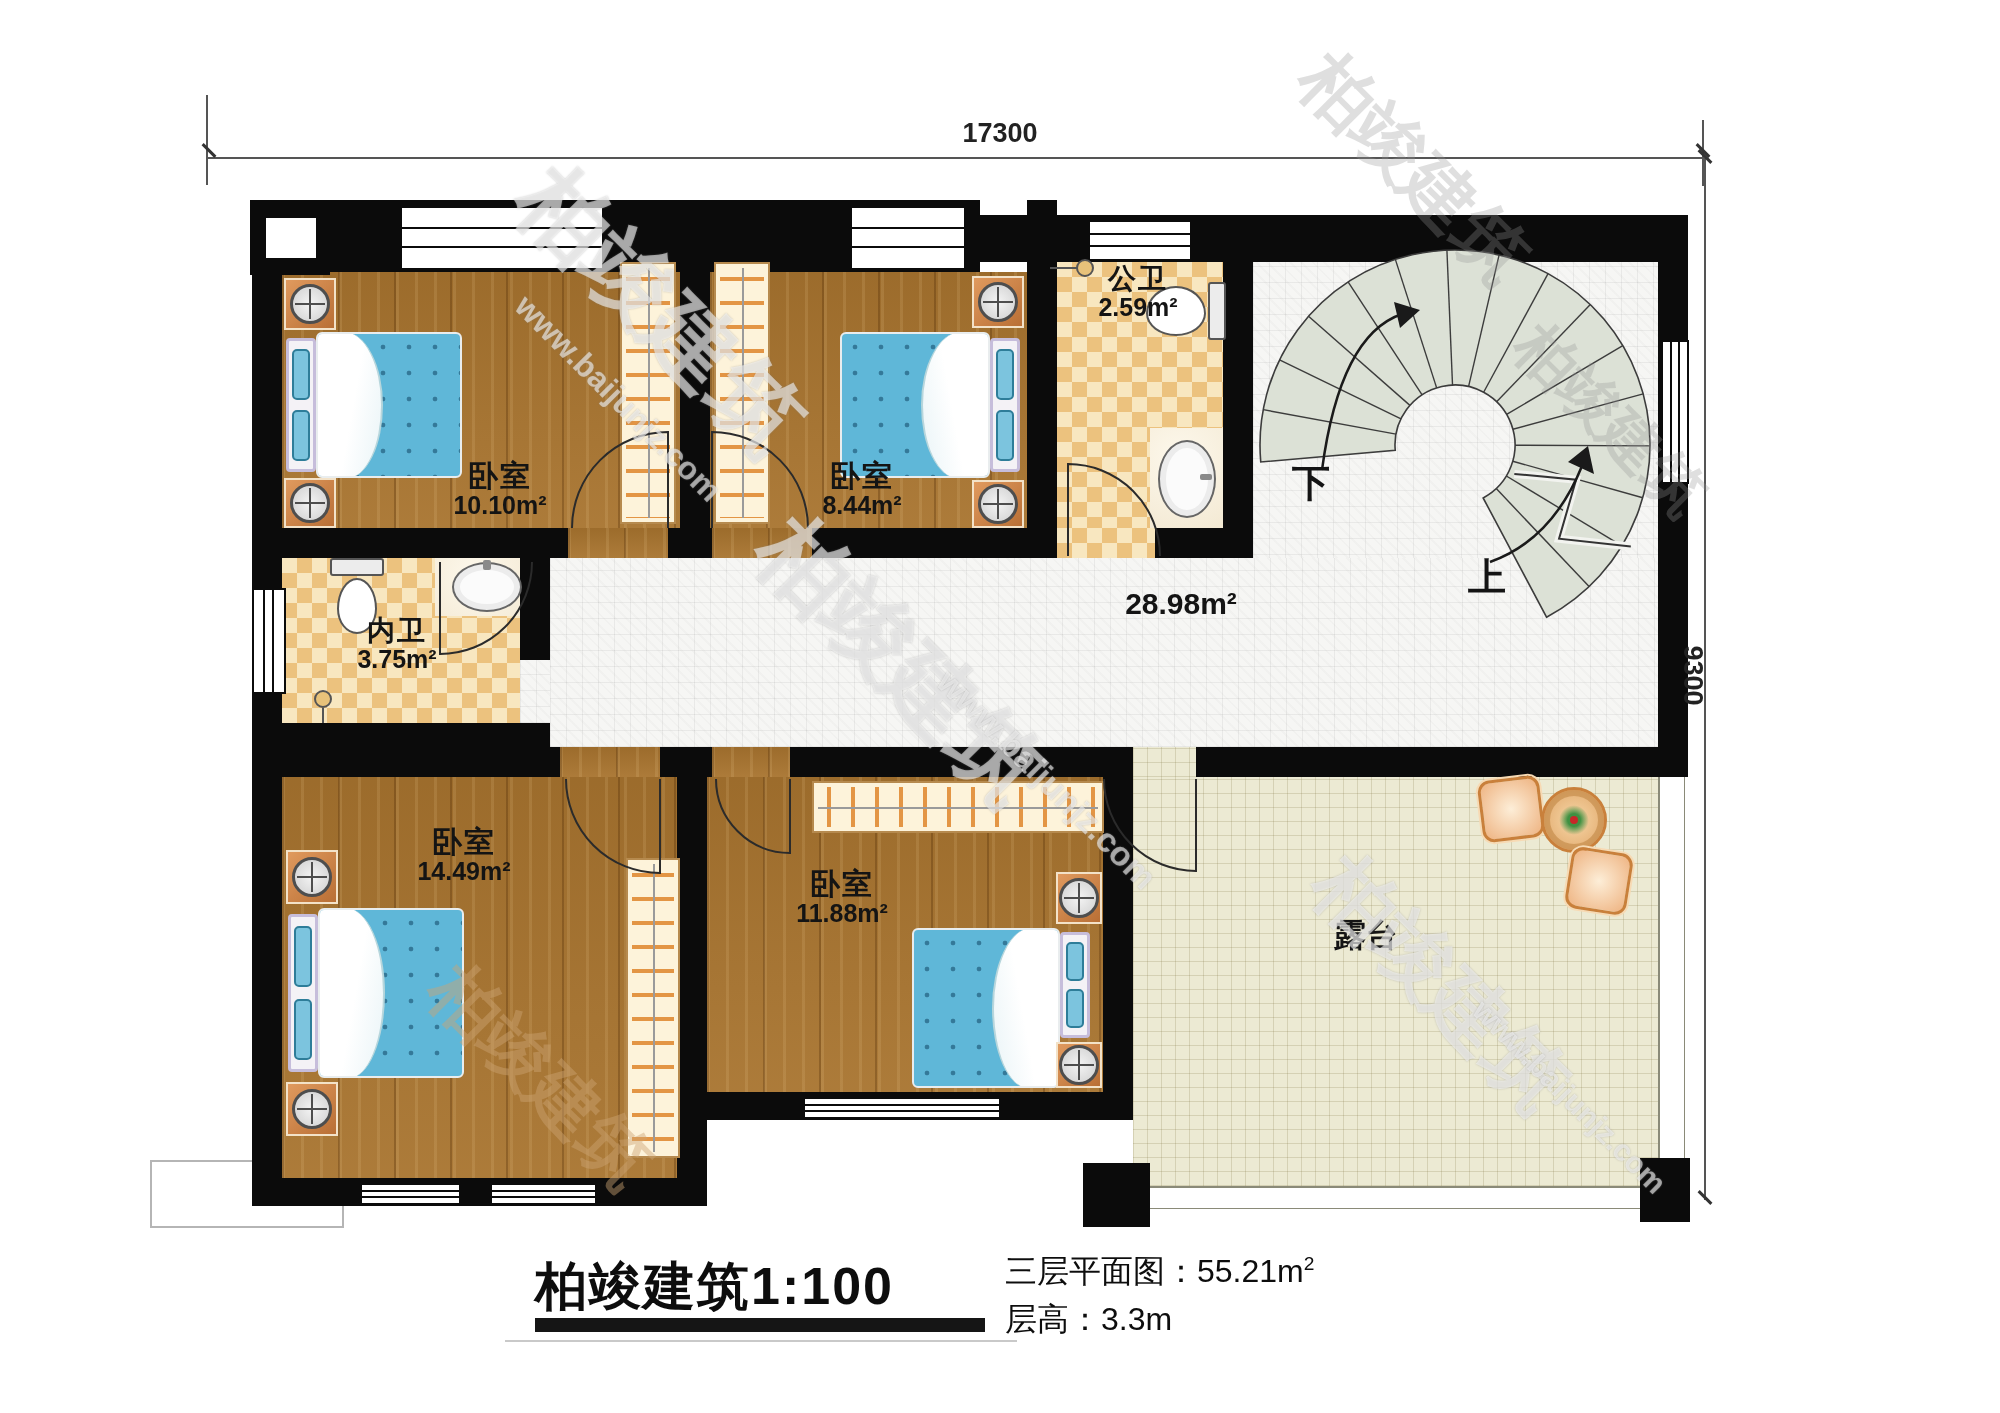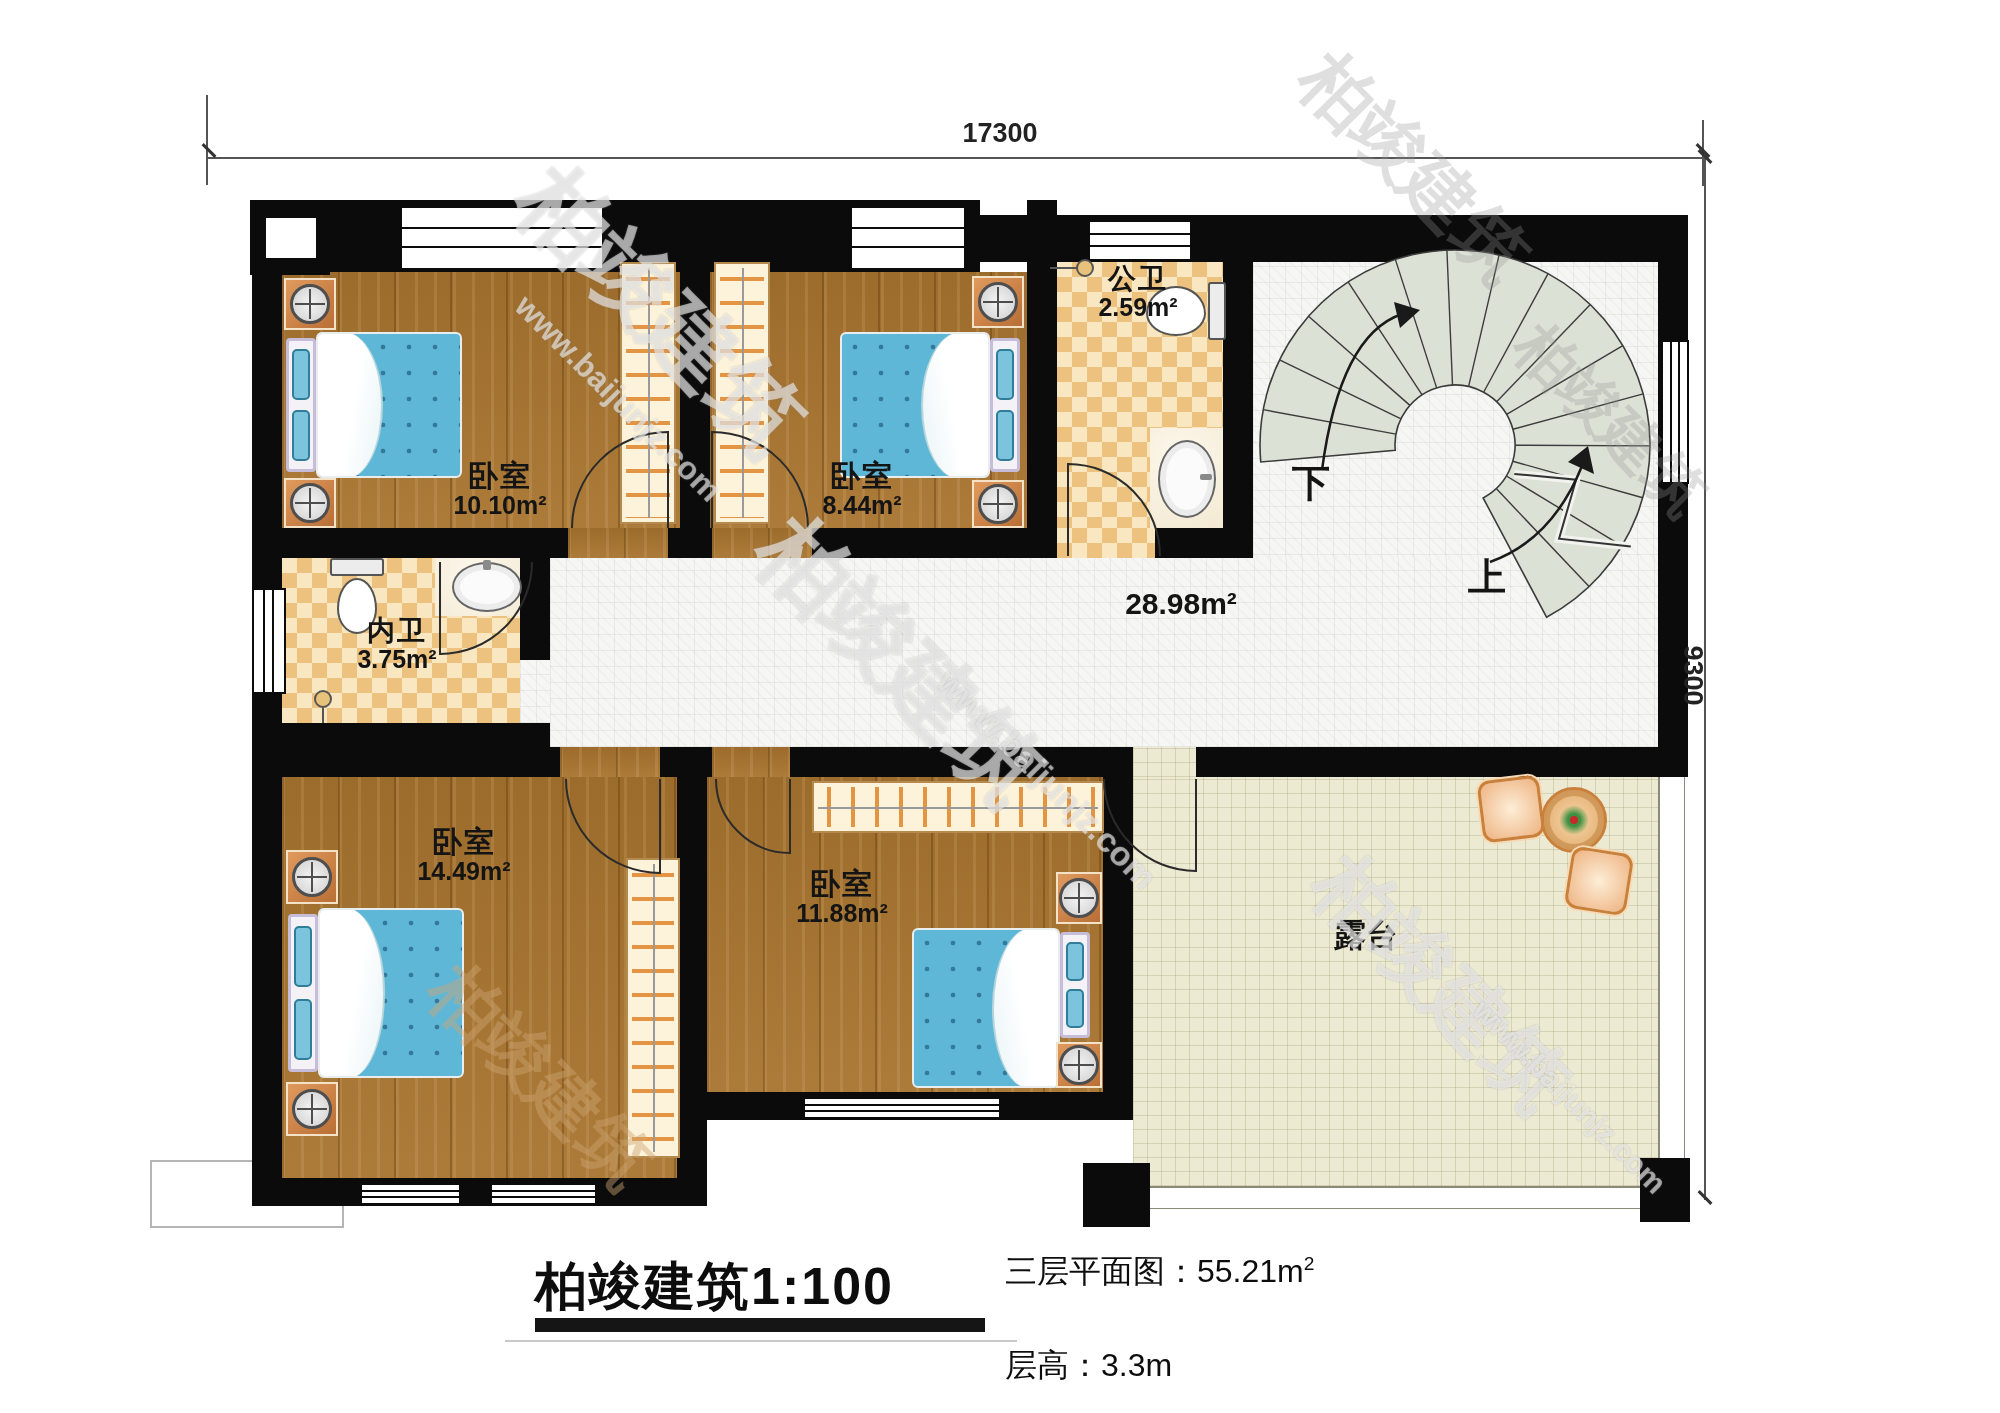--- a/index.html
+++ b/index.html
@@ -340,15 +340,15 @@
 <div class="wm wm-gray" style="left:1490px;top:380px;font-size:60px">柏竣建筑</div>
 
 <div class="titlemain" style="left:535px;top:1252px">
   <span>柏竣建筑</span><span>1:100</span>
 </div>
 <div class="titlebar" style="left:535px;top:1318px;width:450px;height:14px"></div>
 <div class="titlethin" style="left:505px;top:1340px;width:512px;height:2px"></div>
 <div class="noteline" style="left:1005px;top:1250px">
   <span>三层平面图：</span><span>55.21m</span><sup>2</sup>
 </div>
-<div class="noteline" style="left:1005px;top:1344px">
+<div class="noteline" style="left:1005px;top:1298px">
   <span>层高：</span><span>3.3m</span>
 </div>
 
 </body></html>

